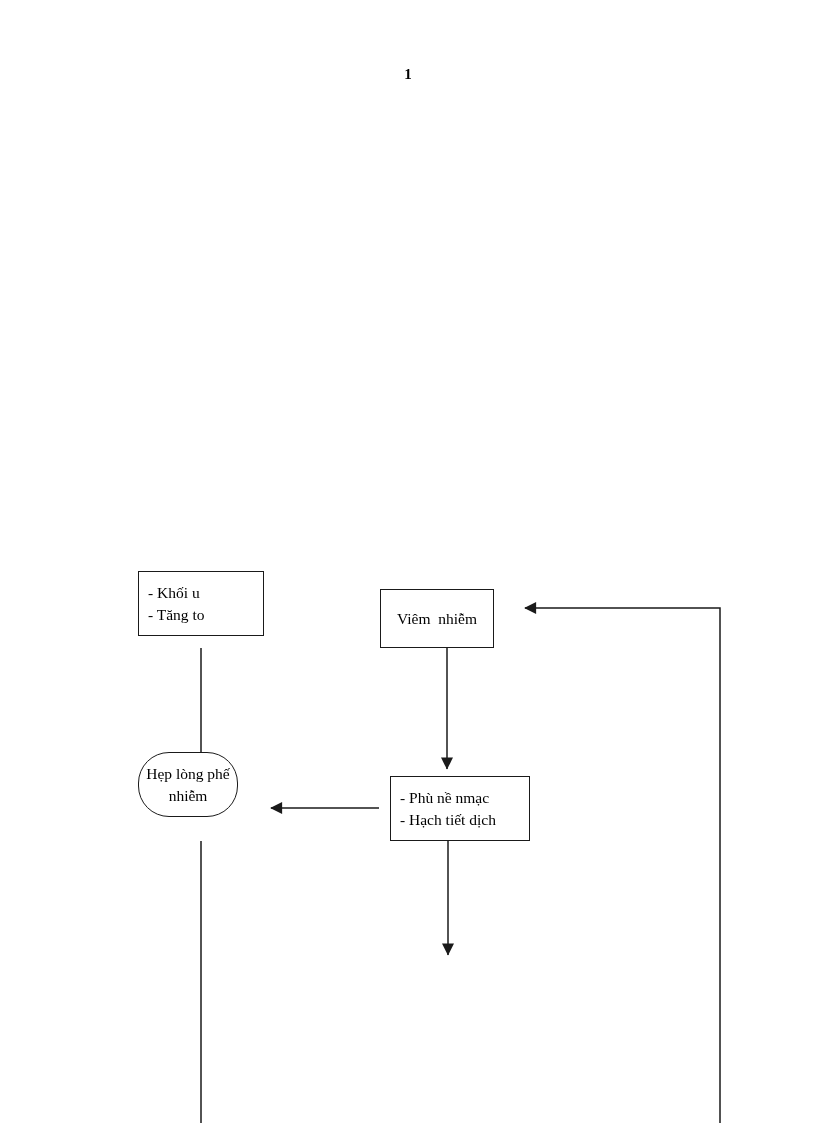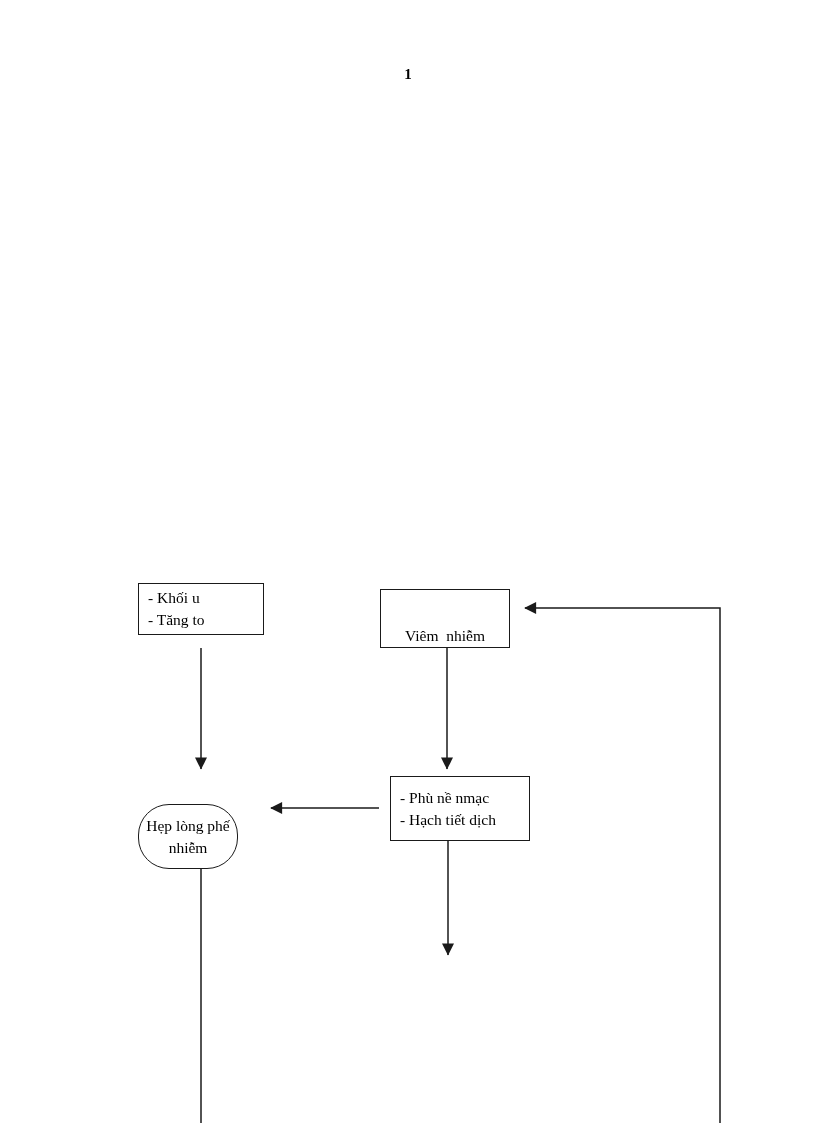--- a/index.html
+++ b/index.html
@@ -81,30 +81,30 @@
 
     <line x1="379" y1="808" x2="271" y2="808" stroke="#1a1a1a" stroke-width="1.5" marker-end="url(#arrow-left)"></line>
 
     <line x1="448" y1="841" x2="448" y2="955" stroke="#1a1a1a" stroke-width="1.5" marker-end="url(#arrow-down)"></line>
 
     <path d="M720,1123 L720,608 L525,608" fill="none" stroke="#1a1a1a" stroke-width="1.5" marker-end="url(#arrow-left)"></path>
 
     <line x1="201" y1="841" x2="201" y2="1123" stroke="#1a1a1a" stroke-width="1.5"></line>
   </svg>
 
-  <div class="node-box align-left" style="left:138px; top:583px; width:126px; height:52px;">
+  <div class="node-box align-left" style="left:138px; top:571px; width:126px; height:65px;">
     <span class="node-line">- Khối u</span>
     <span class="node-line">- Tăng to</span>
   </div>
 
-  <div class="node-box" style="left:380px; top:589px; width:130px; height:59px;justify-content:flex-end;">
+  <div class="node-box" style="left:380px; top:589px; width:114px; height:59px;">
     <span class="node-line">Viêm  nhiễm</span>
   </div>
 
-  <div class="node-box" style="left:138px; top:804px; width:100px; height:65px;border-radius:31px;">
+  <div class="node-box" style="left:138px; top:752px; width:100px; height:65px;border-radius:31px;">
     <span class="node-line">Hẹp lòng phế</span>
     <span class="node-line">nhiễm</span>
   </div>
 
   <div class="node-box align-left" style="left:390px; top:776px; width:140px; height:65px;">
     <span class="node-line">- Phù nề nmạc</span>
     <span class="node-line">- Hạch tiết dịch</span>
   </div>
 
 

